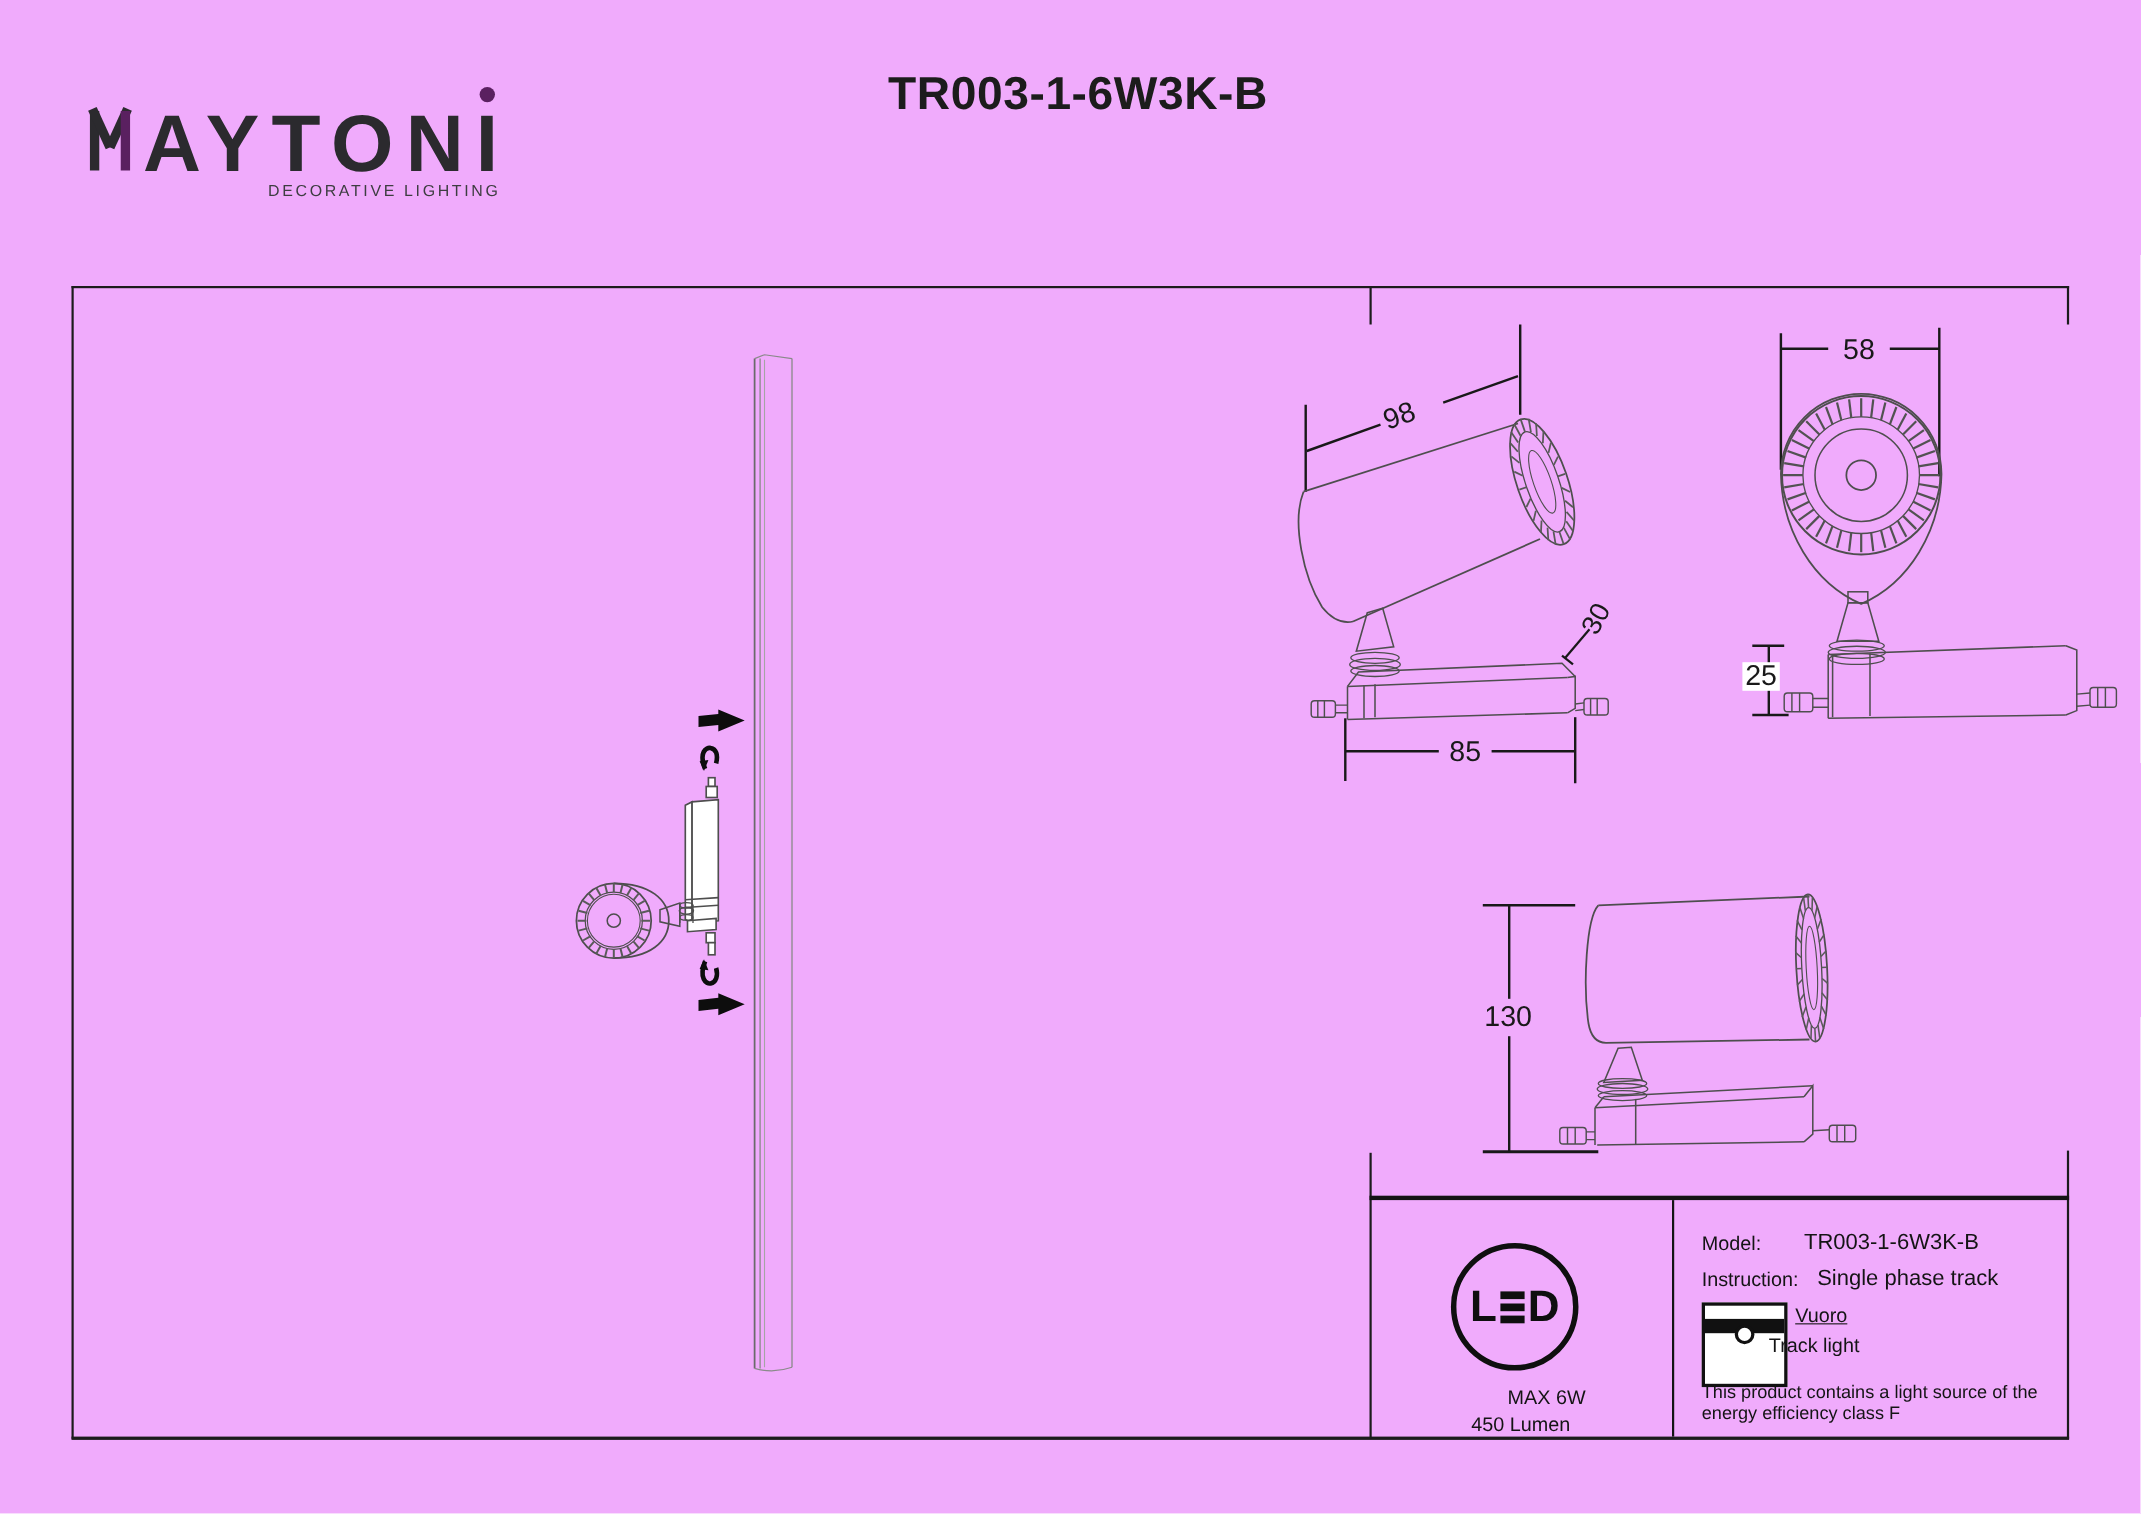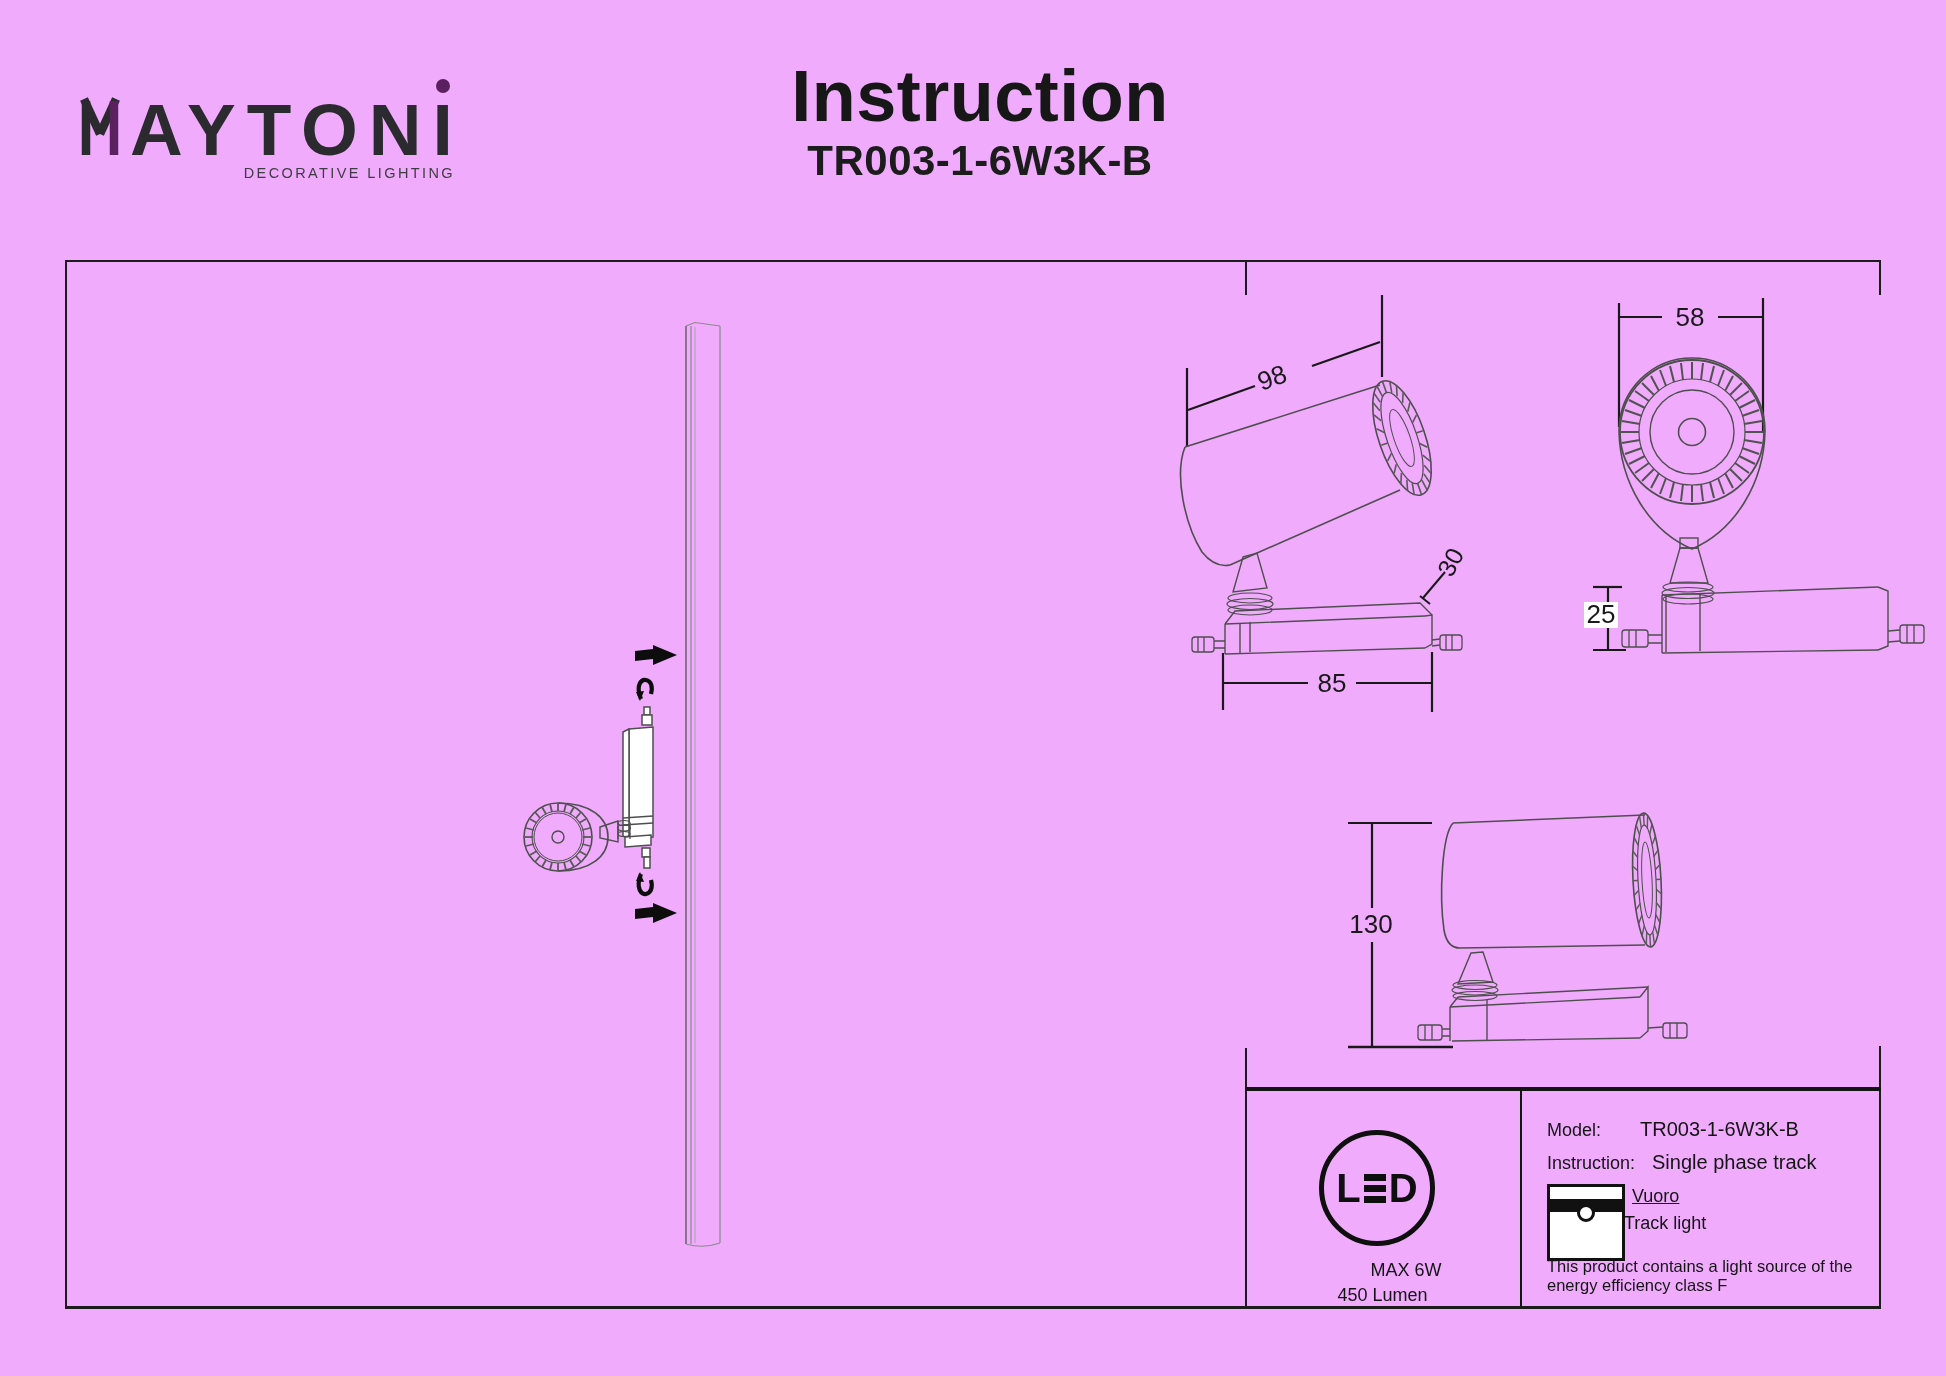--- a/index.html
+++ b/index.html
@@ -40,21 +40,20 @@
       <line x1="6" y1="29" x2="22" y2="64"></line>
       <line x1="22" y1="64" x2="38" y2="29"></line>
       <line x1="36" y1="31" x2="36" y2="85" stroke="#5a2060"></line>
     </g>
     <text x="52" y="85" font-size="73" font-weight="bold" letter-spacing="11" fill="#2b2a2e">AYTONI</text>
     <circle cx="365" cy="16" r="7" fill="#5a2060"></circle>
     <text x="377" y="108" text-anchor="end" font-size="14.5" letter-spacing="2.4" fill="#3d3d41">DECORATIVE LIGHTING</text>
   </svg>
 
   <div class="title-block">
-    <div class="title">Instruction</div>
     <div class="subtitle">TR003-1-6W3K-B</div>
   </div>
 
   <div class="line" style="left:65px;top:260px;width:1816px;height:2px;"></div>
   <div class="line" style="left:65px;top:260px;width:2px;height:1048px;"></div>
   <div class="line" style="left:65px;top:1306px;width:1816px;height:3px;"></div>
   <div class="line" style="left:1879px;top:260px;width:2px;height:35px;"></div>
   <div class="line" style="left:1879px;top:1046px;width:2px;height:262px;"></div>
   <div class="line" style="left:1245px;top:260px;width:2px;height:35px;"></div>
   <div class="line" style="left:1245px;top:1048px;width:2px;height:260px;"></div>
@@ -405,19 +404,19 @@
     <div class="cell-text" style="left:302px;top:28px;">Model:</div>
     <div class="cell-text cell-value" style="left:395px;top:27px;">TR003-1-6W3K-B</div>
     <div class="cell-text" style="left:302px;top:61px;">Instruction:</div>
     <div class="cell-text cell-value" style="left:407px;top:60px;">Single phase track</div>
 
     <div class="track-icon">
       <div class="band"></div>
       <div class="dot"></div>
     </div>
     <div class="cell-text" style="left:387px;top:94px;text-decoration:underline;">Vuoro</div>
-    <div class="cell-text" style="left:379px;top:121px;">Track light</div>
+    <div class="cell-text" style="left:363px;top:121px;">Track light</div>
 
     <div class="note" style="left:302px;top:166px;">This product contains a light source of the</div>
     <div class="note" style="left:302px;top:185px;">energy efficiency class F</div>
   </div>
 
 </div>
 
 </body></html>

